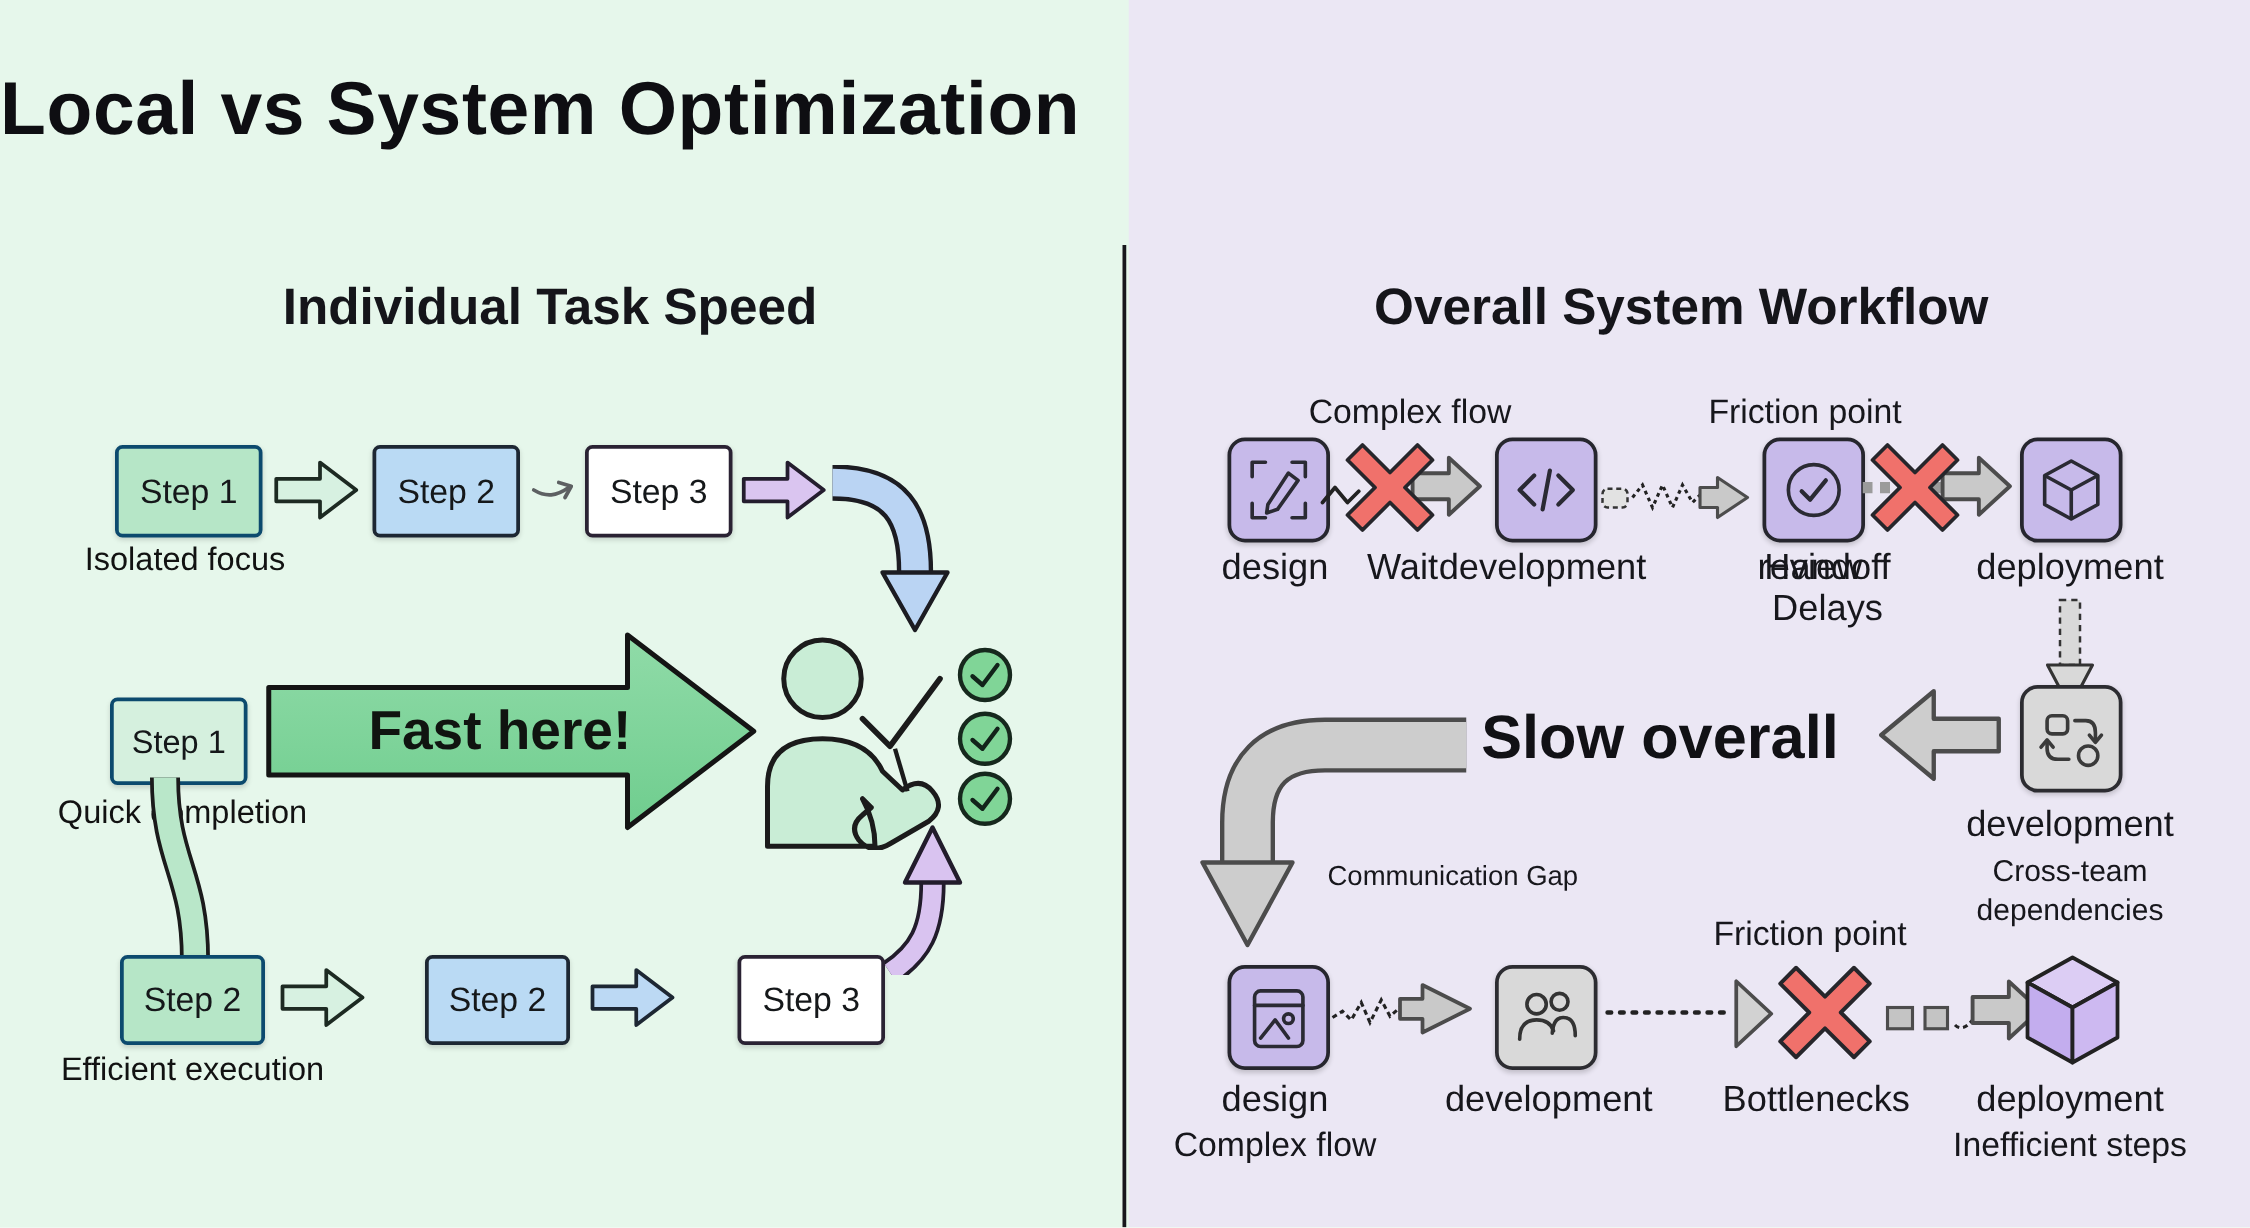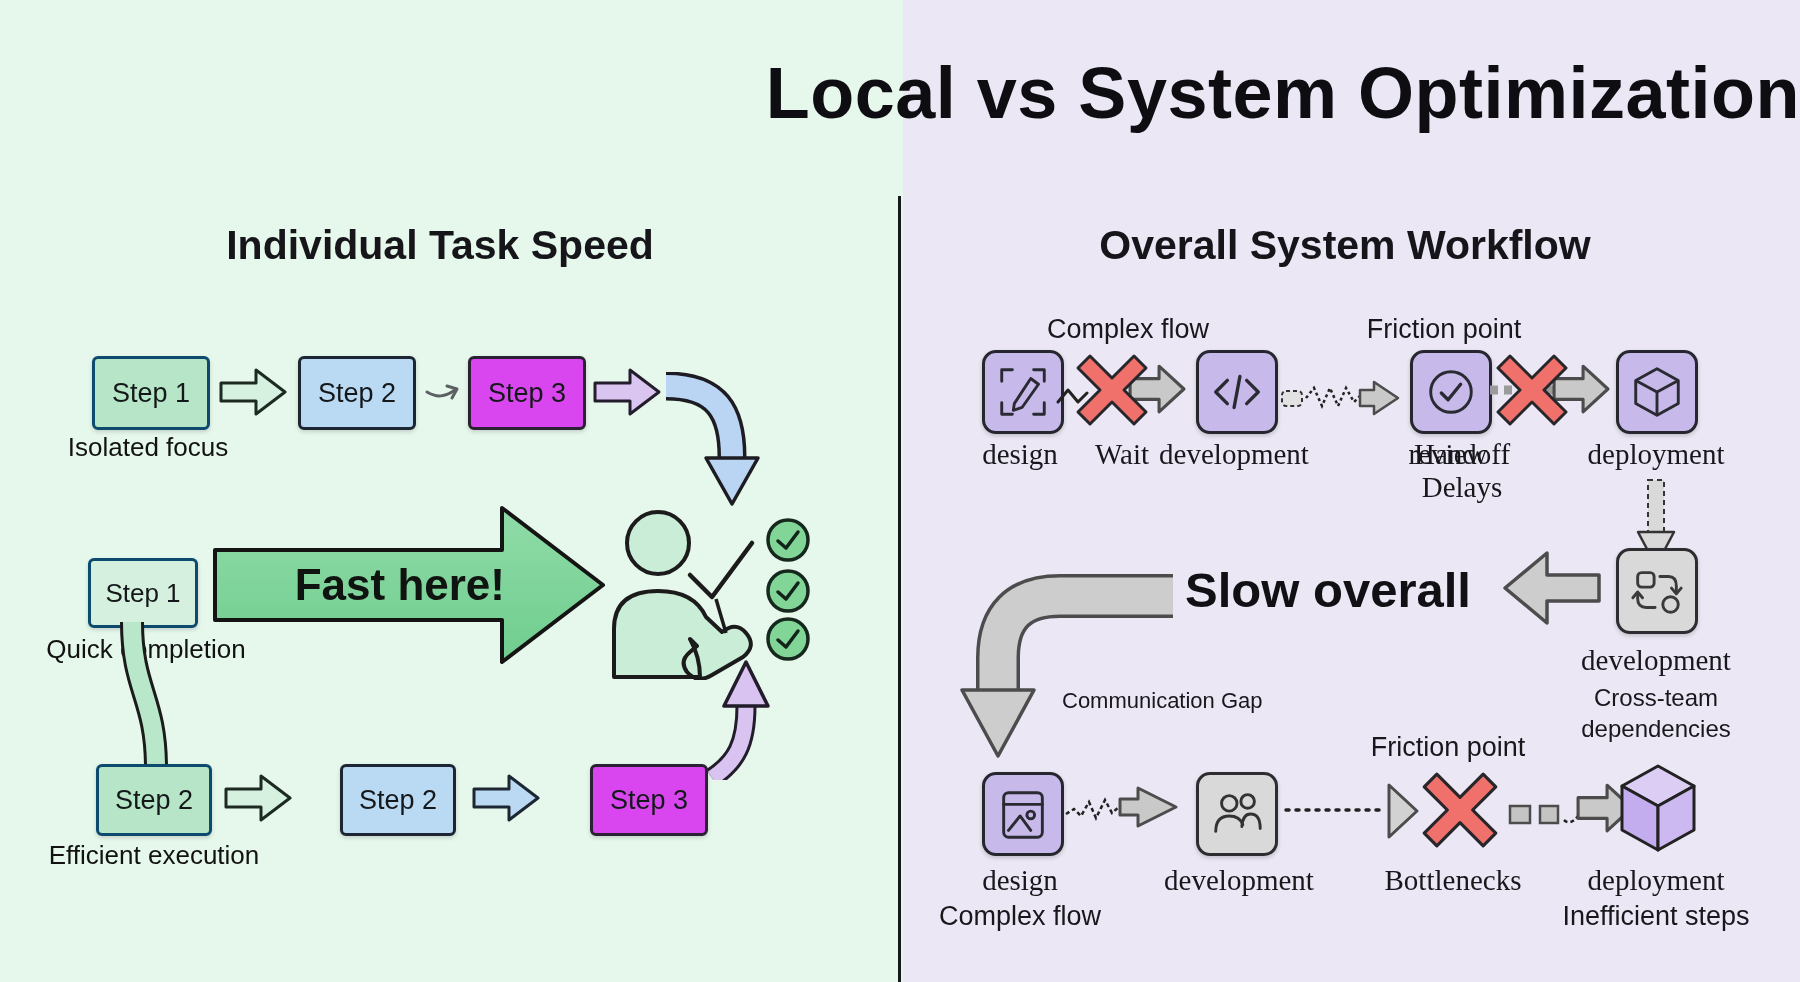--- a/index.html
+++ b/index.html
@@ -2,29 +2,29 @@
 <html><head>
 <meta charset="utf-8">
 <style>
   html,body{margin:0;padding:0;}
   body{font-family:"Liberation Sans", sans-serif; color:#141414;}
   .canvas{position:relative;width:1800px;height:982px;overflow:hidden;background:#e6f7eb;}
   .abs{position:absolute;}
   .bg-left{left:0;top:0;width:903px;height:982px;background:#e6f7eb;}
   .bg-right{left:903px;top:0;width:897px;height:982px;background:#ebe7f4;}
   .divider{left:898px;top:196px;width:3px;height:786px;background:#17171c;}
-  .title{left:0;top:52px;width:1800px;text-align:right;font-size:72px;font-weight:700;color:#0e0e12;letter-spacing:.5px;}
+  .title{left:0;top:52px;width:1800px;text-align:left;font-size:60px;font-weight:700;color:#0e0e12;letter-spacing:.5px;}
   .h2{font-size:41px;font-weight:600;color:#15151a;text-align:center;}
   .stepbox{display:flex;align-items:center;justify-content:center;border:3px solid #0c4a6e;border-radius:6px;font-size:27px;font-weight:500;color:#15181a;box-shadow:0 2px 4px rgba(0,0,0,.15);}
   .green{background:#b6e6c7;}
   .palegreen{background:#d5f0de;}
   .blue{background:#badaf4;border-color:#1d2733;}
-  .purple{background:#d946ef;border-color:#2a2233;}
+  .purple{background:#ffffff;border-color:#2a2233;}
   .cap{font-size:26px;color:#121212;text-align:center;}
-  .nlabel{font-size:29px;color:#17171c;text-align:center;font-family:Liberation Serif, serif;}
+  .nlabel{font-size:29px;color:#17171c;text-align:center;}
   .anno{font-size:27px;color:#17171c;text-align:center;}
   .pbox{width:76px;height:78px;border:3px solid #26262e;border-radius:14px;background:#c7baea;display:flex;align-items:center;justify-content:center;box-shadow:0 2px 4px rgba(0,0,0,.18);}
   .gbox{background:#d9d9d9;border-color:#2c2c31;}
   .fast-label{font-size:44px;font-weight:700;color:#101410;text-align:right;}
   .slow-label{font-size:49px;font-weight:700;color:#111115;}
   svg{display:block;}
 </style>
 </head>
 <body>
 

